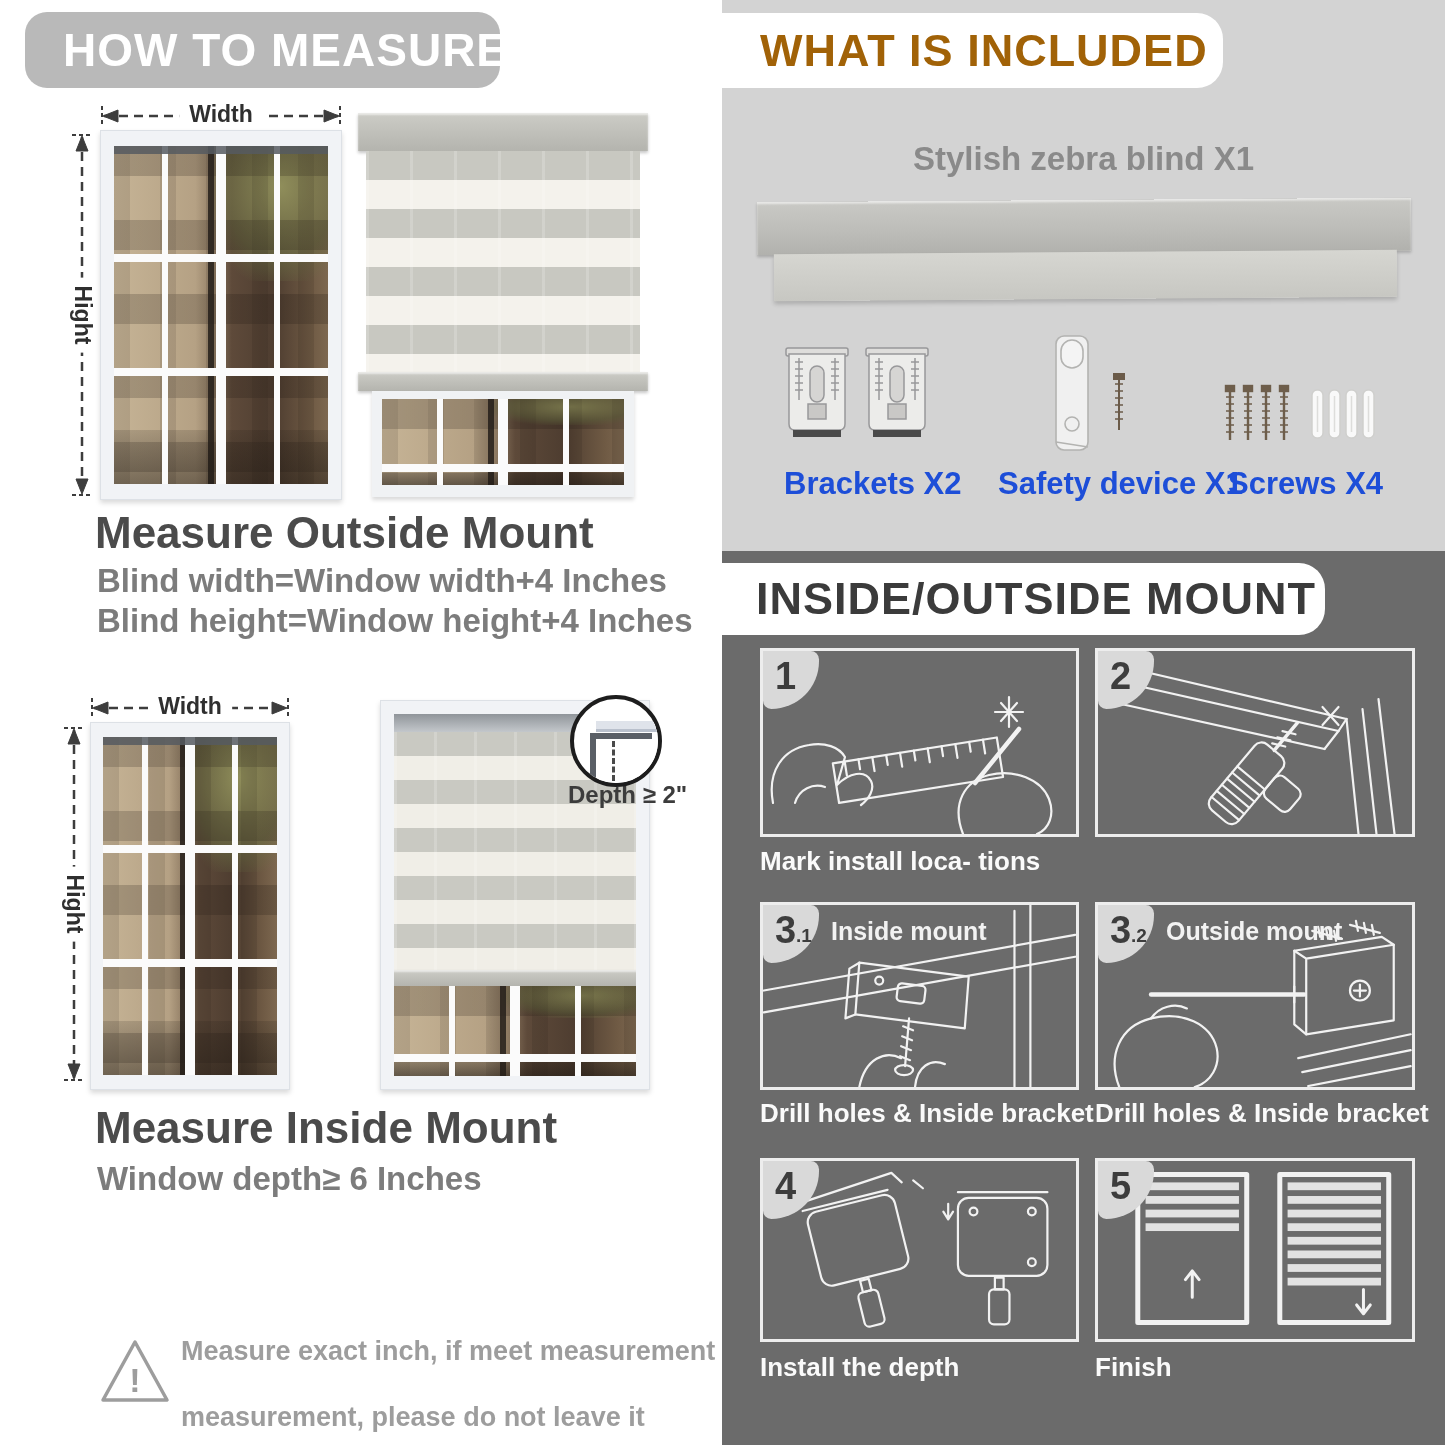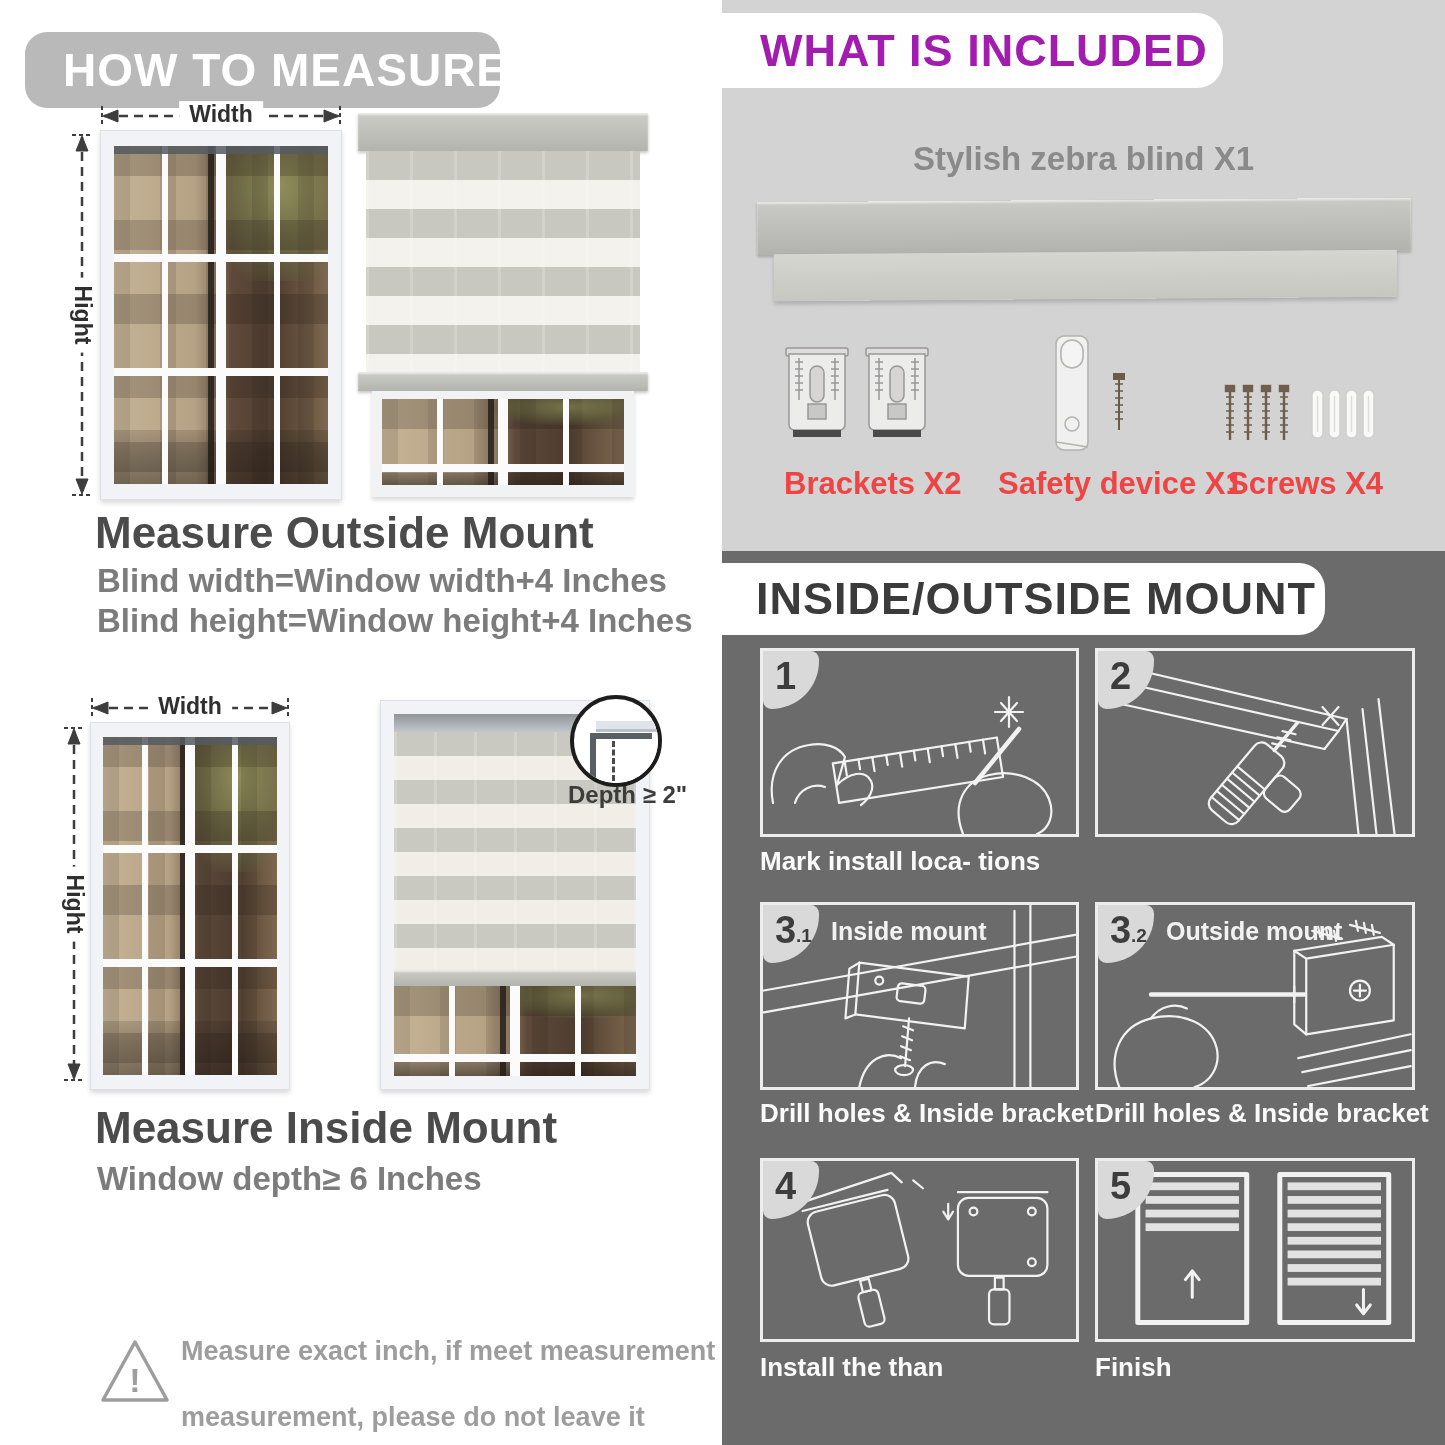--- a/index.html
+++ b/index.html
@@ -4,21 +4,21 @@
 <style>
   html,body { margin:0; padding:0; background:#ffffff; }
   .page {
     position:relative; width:1445px; height:1445px; overflow:hidden;
     font-family:"Liberation Sans", sans-serif; background:#ffffff;
   }
   
   .abs { position:absolute; }
   .banner-gray {
     position:absolute; left:25px; top:12px; width:475px; height:76px;
-    background:#b9b9b9; border-radius:22px; display:flex; align-items:center;margin-top:20px;
+    background:#b9b9b9; border-radius:22px; display:flex; align-items:center;
   }
   .banner-gray span { color:#ffffff; font-weight:bold; font-size:46px; letter-spacing:1px; padding-left:38px; white-space:nowrap; }
   .banner-white {
     position:absolute; background:#ffffff; display:flex; align-items:center;
     border-radius:0 26px 26px 0;
   }
   .banner-white span { font-weight:bold; font-size:45px; letter-spacing:1px; white-space:nowrap; }
 
   
   .heading { position:absolute; left:95px; color:#4b4b4b; font-weight:bold; font-size:44px; white-space:nowrap; }
@@ -78,30 +78,30 @@
   .mag-dash { position:absolute; left:38px; top:42px; width:0; height:40px; border-left:3px dashed #4a4a4a; }
   .depth-label { position:absolute; left:568px; top:781px; width:110px; text-align:center;
     color:#3c3c3c; font-weight:bold; font-size:24px; white-space:nowrap; }
 
   
   .warn-line { position:absolute; left:181px; color:#9d9d9d; font-weight:bold; font-size:27px; white-space:nowrap; }
 
   
   #right-top { position:absolute; left:722px; top:0; width:723px; height:551px; background:#d3d3d3; }
   #included-banner { left:712px; top:13px; width:511px; height:75px; }
-  #included-banner span { color:#a21caf; padding-left:48px; }
+  #included-banner span { color:#a16207; padding-left:48px; }
   #included-title { position:absolute; left:722px; top:140px; width:723px; text-align:center;
     color:#8a8a8a; font-weight:bold; font-size:33px; }
   .headrail-1 { position:absolute; left:757px; top:200px; width:654px; height:53px; transform:rotate(-0.4deg);
     background:linear-gradient(180deg,#c9c9c5 0%,#bdbdb9 55%,#b1b1ad 100%);
     box-shadow:inset 0 2px 2px rgba(255,255,255,.55), 0 2px 3px rgba(0,0,0,.2); }
   .headrail-2 { position:absolute; left:774px; top:252px; width:623px; height:47px; transform:rotate(-0.4deg);
     background:linear-gradient(180deg,#d6d6d1,#c7c7c2);
     box-shadow:0 3px 4px rgba(0,0,0,.18); }
-  .item-label { position:absolute; top:466px; text-align:center; color:#ef4444; font-weight:bold; font-size:31px; white-space:nowrap; }
+  .item-label { position:absolute; top:466px; text-align:center; color:#1d4ed8; font-weight:bold; font-size:31px; white-space:nowrap; }
 
   
   #right-bottom { position:absolute; left:722px; top:551px; width:723px; height:894px; background:#6b6b6b; }
   #mount-banner { left:712px; top:563px; width:613px; height:72px; }
   #mount-banner span { color:#3b3b3b; padding-left:44px; }
   .panel { position:absolute; border:3px solid #ededed; background:#6b6b6b; box-sizing:border-box; }
   .badge { position:absolute; left:0; top:0; width:56px; height:58px; background:#d9d9d9;
     border-radius:0 10px 58px 10px; z-index:2; }
   .badge-num { position:absolute; left:12px; top:4px; color:#3d3d3d; font-weight:bold; font-size:38px; }
   .badge-sub { position:absolute; left:33px; top:20px; color:#3d3d3d; font-weight:bold; font-size:19px; }
@@ -475,21 +475,21 @@
         <rect x="196" y="38" width="92" height="80" rx="11"></rect>
         <circle cx="212" cy="52" r="4"></circle>
           <circle cx="272" cy="52" r="4"></circle>
           <circle cx="272" cy="104" r="4"></circle>
         <rect x="234" y="120" width="9" height="12"></rect>
         <rect x="228" y="132" width="21" height="36" rx="5"></rect>
         <path d="M186,44 v14 M181,52 l5,8 l5,-8"></path>
       </g>
     </svg>
   </div>
-  <div class="caption" style="left:760px;top:1352px;">Install the than</div>
+  <div class="caption" style="left:760px;top:1352px;">Install the depth</div>
 
   <div class="panel" style="left:1095px;top:1158px;width:320px;height:184px;">
     <div class="badge">
       <span class="badge-num">5</span>
         <span class="badge-sub"></span>
     </div>
     <svg class="art" viewBox="0 0 313 183">
       <g class="lineart">
         <rect x="36" y="14" width="112" height="152" stroke-width="5"></rect>
         <g fill="#e2e2e2" stroke="none">

